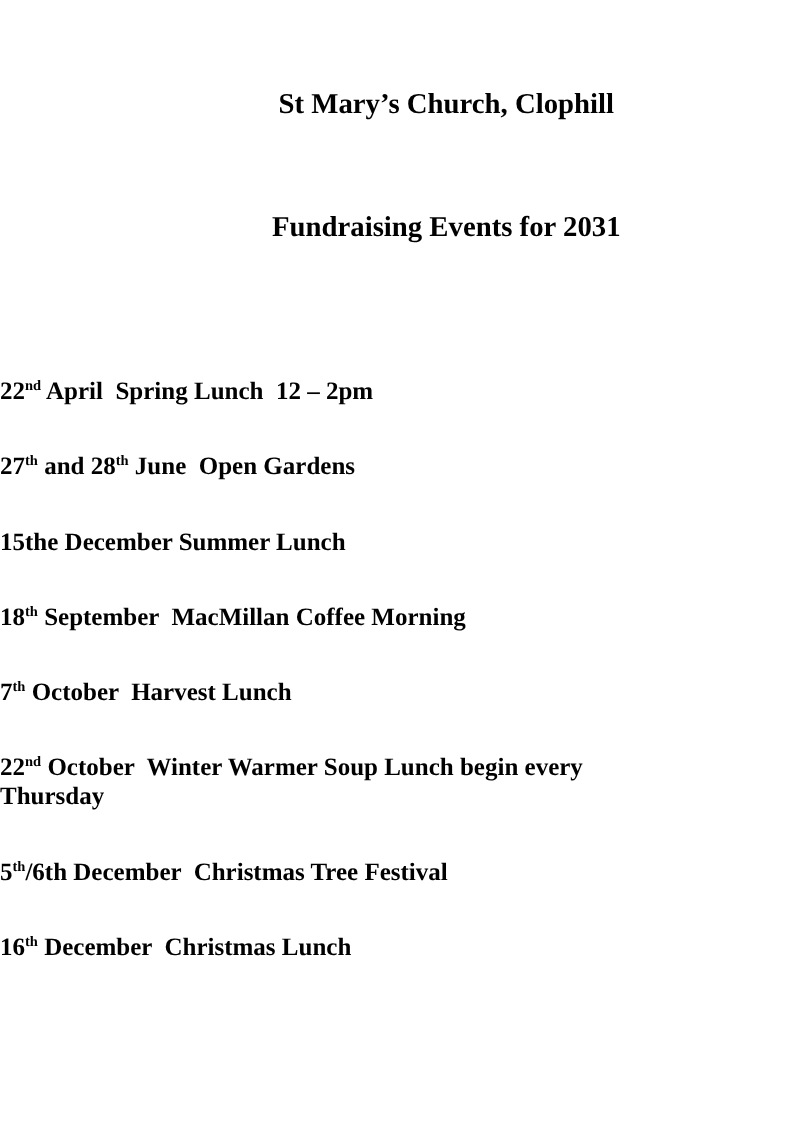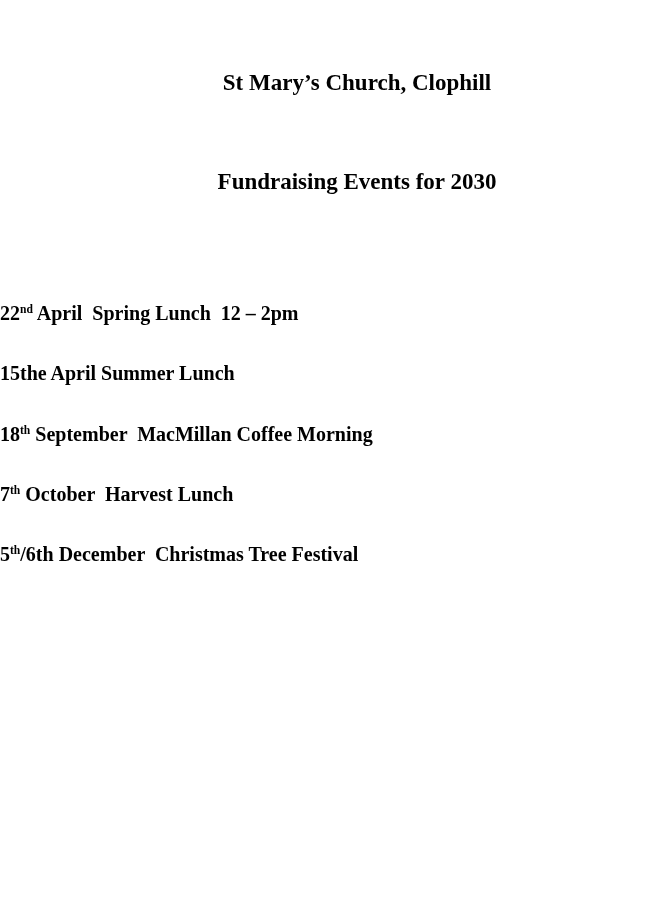--- a/index.html
+++ b/index.html
@@ -39,22 +39,25 @@
   .small {
     font-size: 14px;
   }
 </style>
 </head>
 <body>
 
 <div class="page">
   <div class="header">
     <div class="title">St Mary’s Church, Clophill</div>
-    <div class="title">Fundraising Events for 2030</div>
+    <div class="title">Fundraising Events for 2031</div>
   </div>
   <div class="events">
       <div class="event-line"><span>22</span><span class="sup">nd</span><span> April  Spring Lunch  12 – 2pm</span></div>
-      <div class="event-line"><span>15the April Summer Lunch</span></div>
+      <div class="event-line"><span>27</span><span class="sup">th</span><span> and 28</span><span class="sup">th</span><span> June  Open Gardens</span></div>
+      <div class="event-line"><span>15the December Summer Lunch</span></div>
       <div class="event-line"><span>18</span><span class="sup">th</span><span> September  MacMillan Coffee Morning</span></div>
       <div class="event-line"><span>7</span><span class="sup">th</span><span> October  Harvest Lunch</span></div>
+      <div class="event-line"><span>22</span><span class="sup">nd</span><span> October  Winter Warmer Soup Lunch begin every Thursday</span></div>
       <div class="event-line"><span>5</span><span class="sup">th</span><span>/6th December  Christmas Tree Festival</span></div>
+      <div class="event-line"><span>16</span><span class="sup">th</span><span> December  Christmas Lunch</span></div>
     </div>
 </div>
 
 </body></html>

